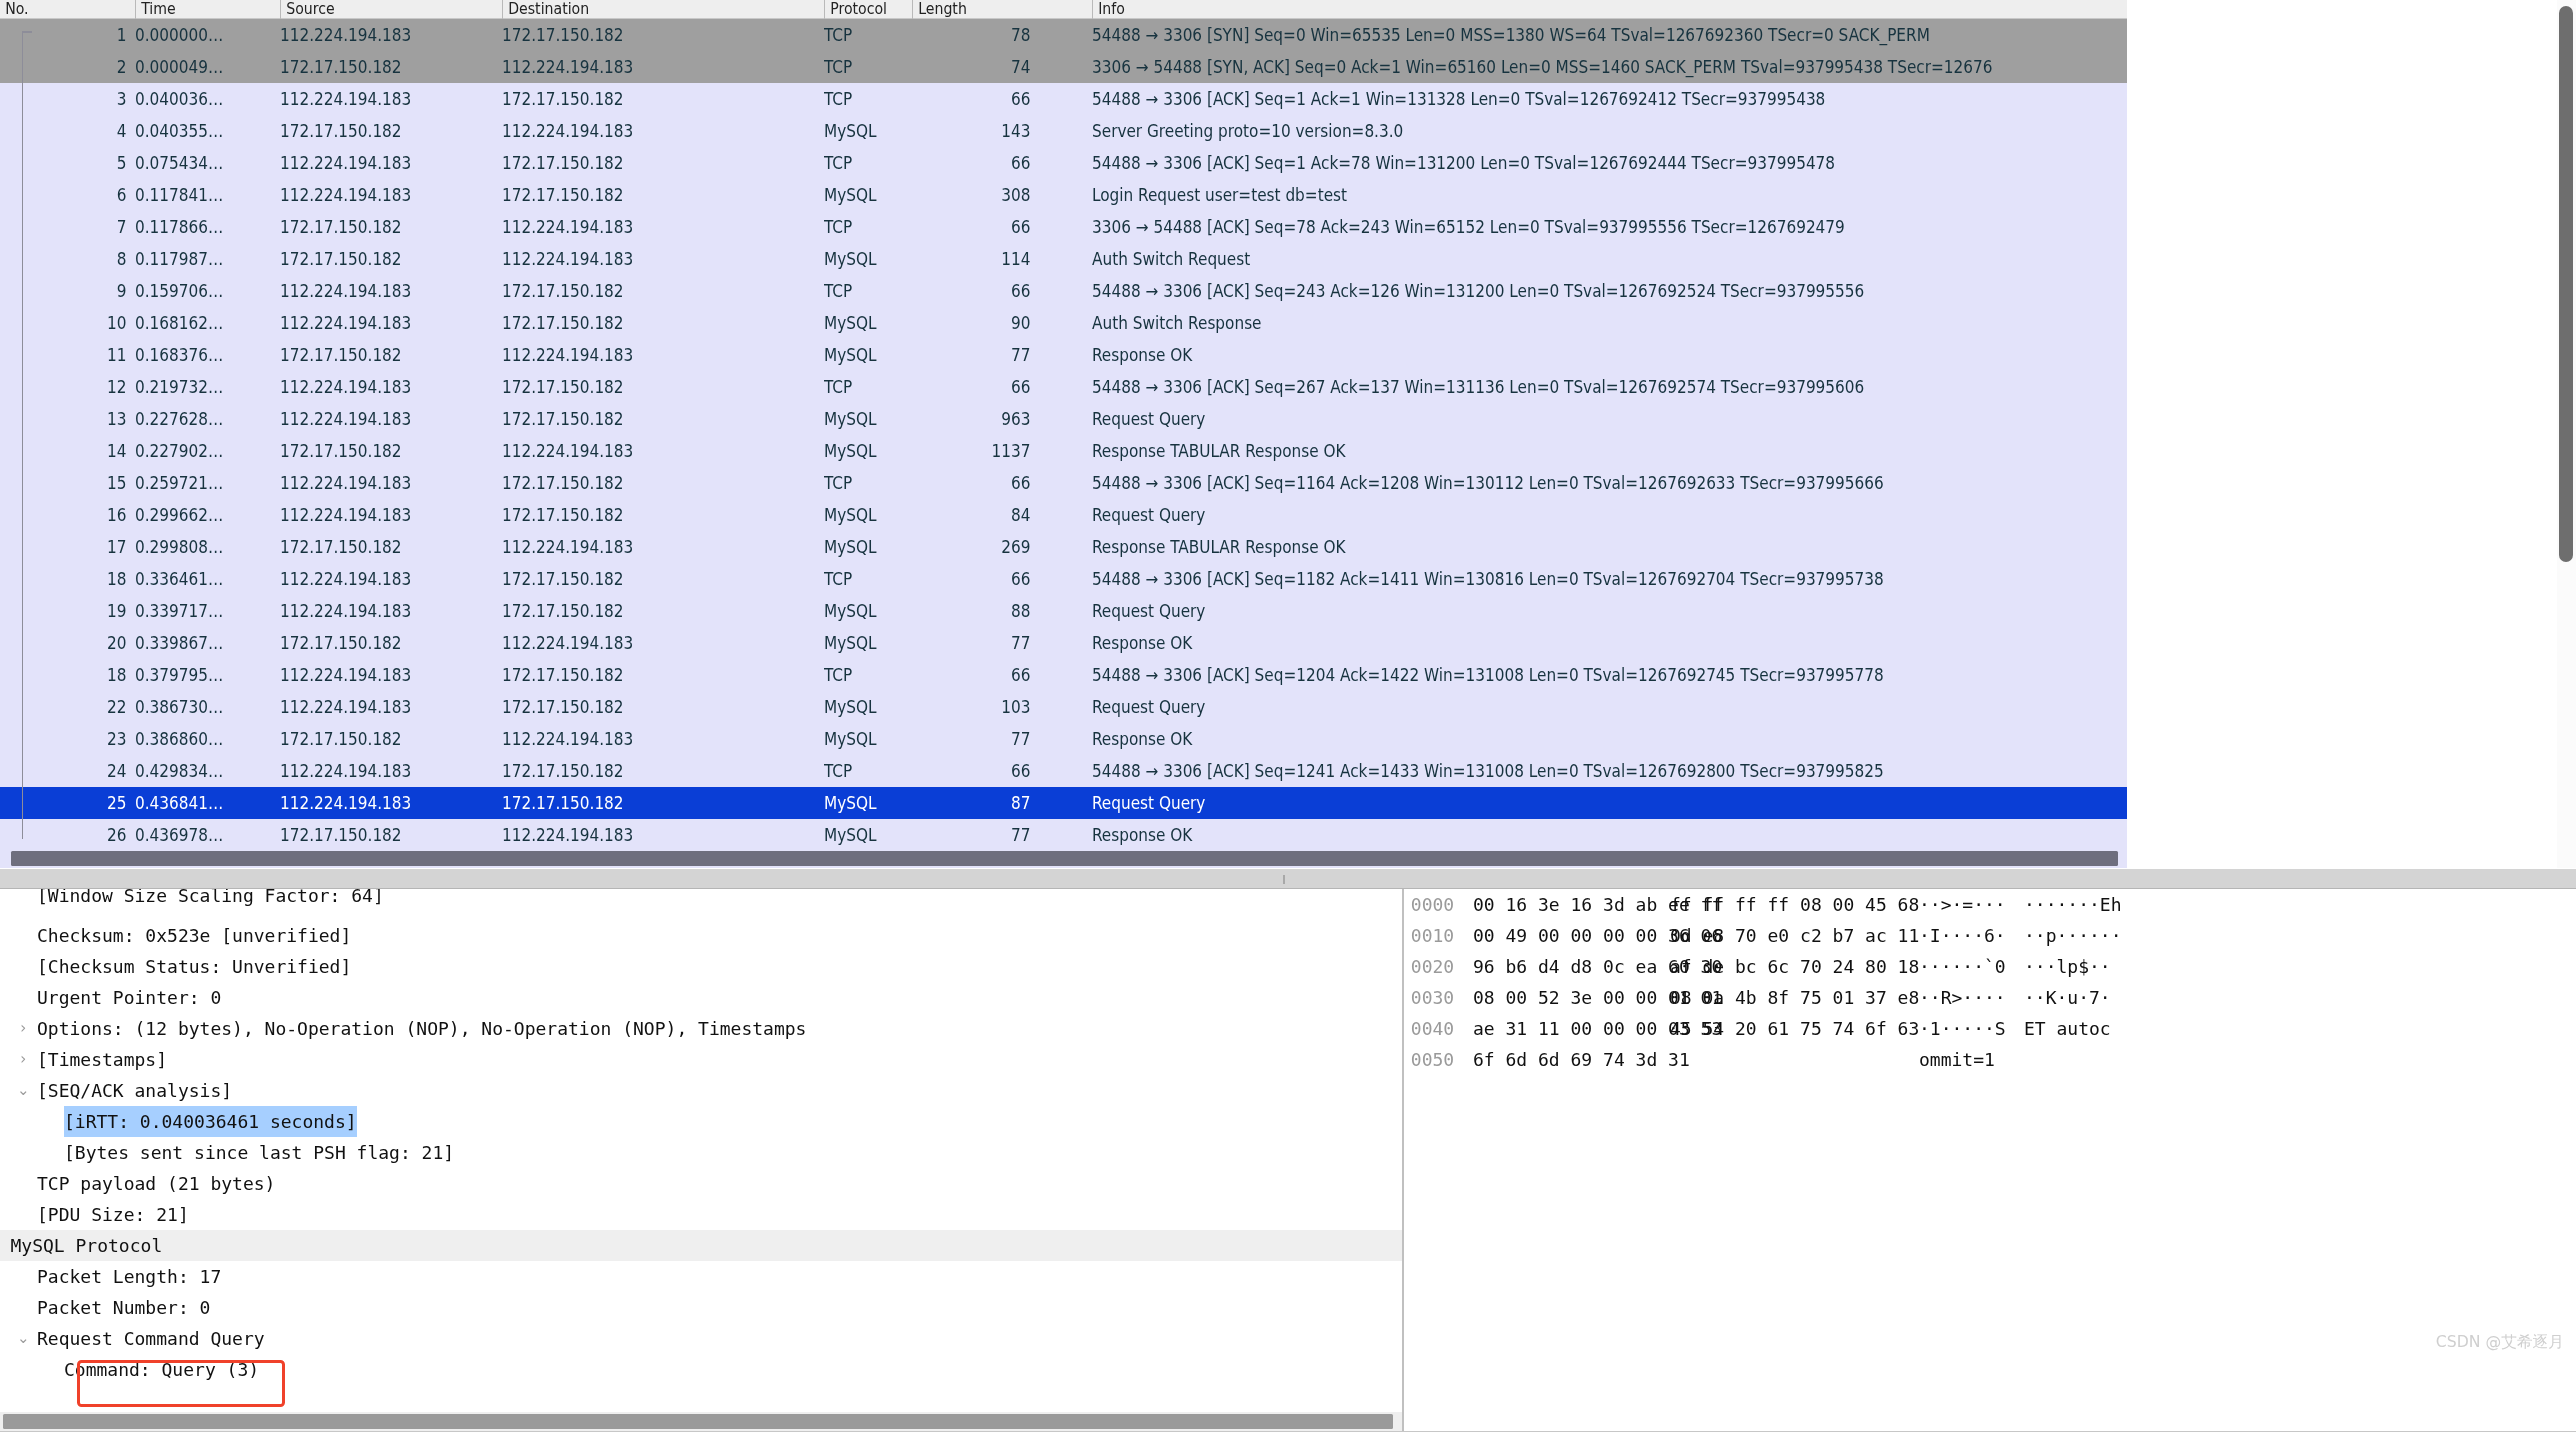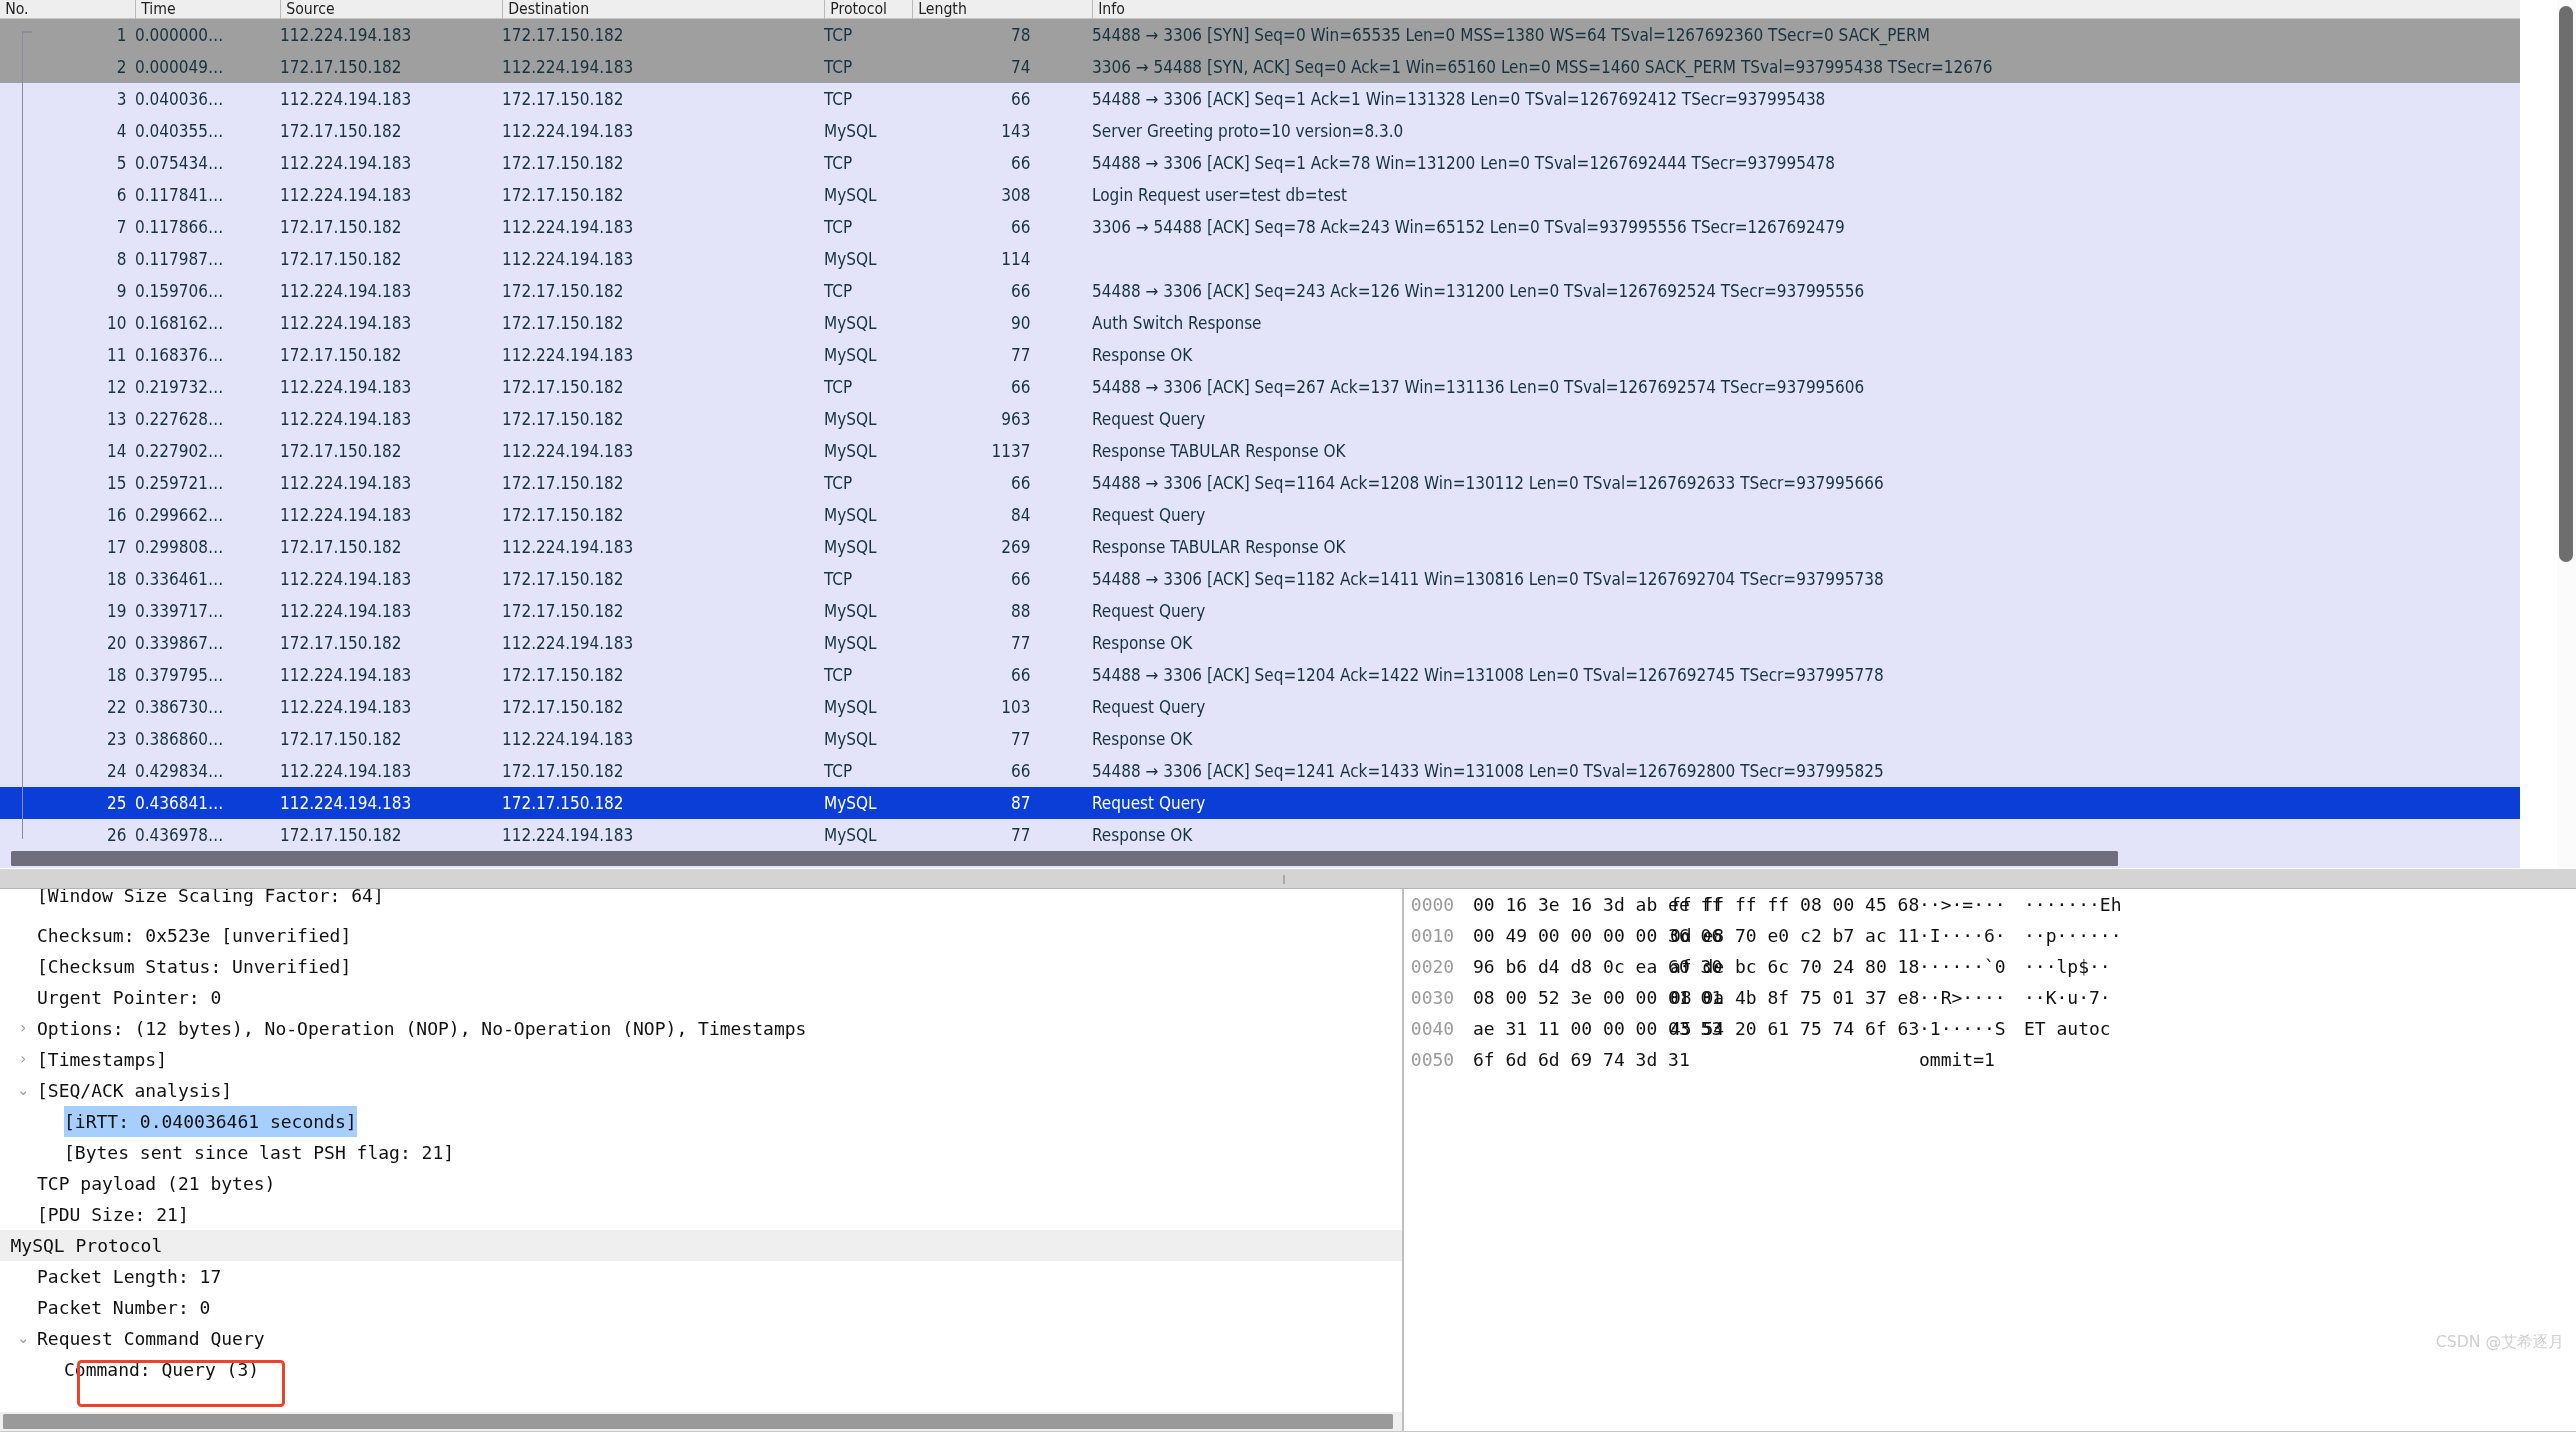--- a/index.html
+++ b/index.html
@@ -12,21 +12,21 @@
     height: 1443px;
     font-family: "DejaVu Sans Mono", "Liberation Mono", monospace;
     overflow: hidden;
     position: relative;
   }
 
   
   #packet-list-pane {
     position: absolute;
     left: 0; top: 0;
-    width: 2520px;
+    width: 2127px;
     height: 868px;
     background: #f97316;
     overflow: hidden;
   }
 
   .pl-header {
     position: absolute;
     left: 0; top: 0;
     width: 2536px;
     height: 19.4px;
@@ -414,20 +414,21 @@
         <div class="c c-len">66</div>
         <div class="c c-info">3306 → 54488 [ACK] Seq=78 Ack=243 Win=65152 Len=0 TSval=937995556 TSecr=1267692479</div>
       </div>
       <div class="pl-row lavender">
         <div class="c c-no">8</div>
         <div class="c c-time">0.117987…</div>
         <div class="c c-src">172.17.150.182</div>
         <div class="c c-dst">112.224.194.183</div>
         <div class="c c-prot">MySQL</div>
         <div class="c c-len">114</div>
+        <div class="c c-info">Auth Switch Request</div>
       </div>
       <div class="pl-row lavender">
         <div class="c c-no">9</div>
         <div class="c c-time">0.159706…</div>
         <div class="c c-src">112.224.194.183</div>
         <div class="c c-dst">172.17.150.182</div>
         <div class="c c-prot">TCP</div>
         <div class="c c-len">66</div>
         <div class="c c-info">54488 → 3306 [ACK] Seq=243 Ack=126 Win=131200 Len=0 TSval=1267692524 TSecr=937995556</div>
       </div>

